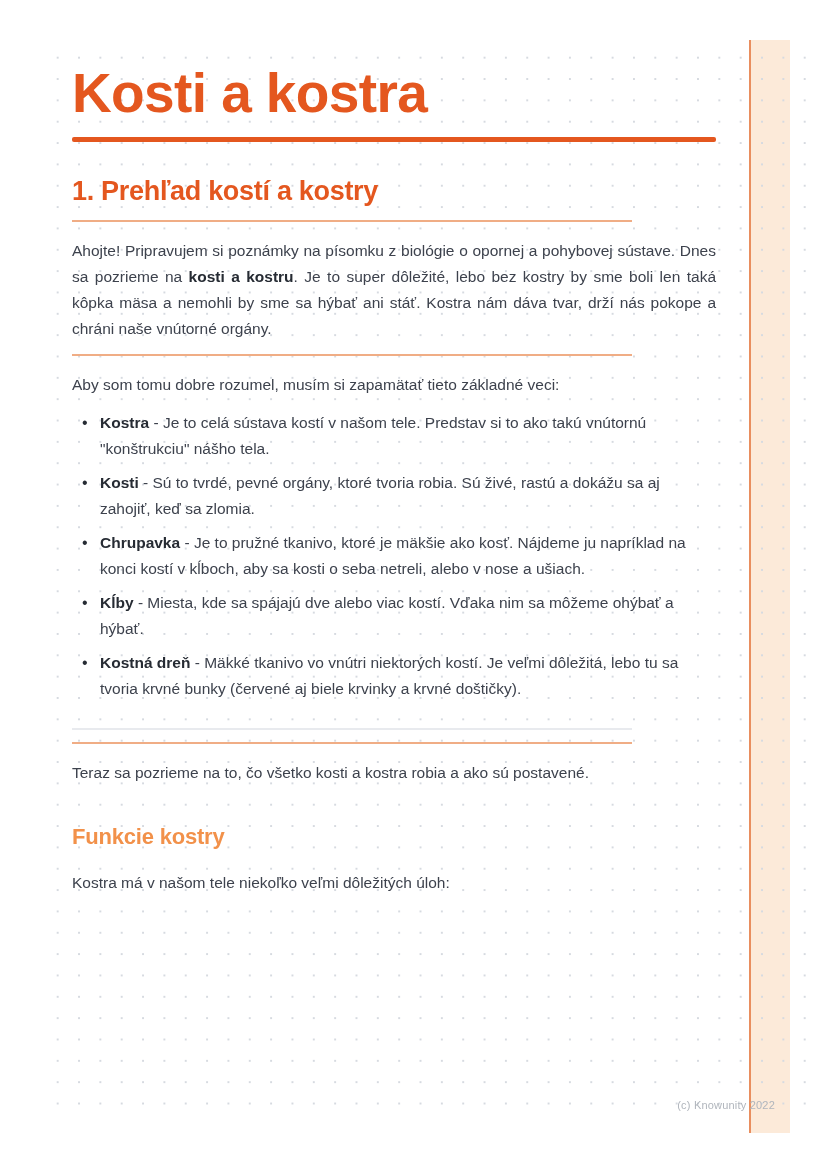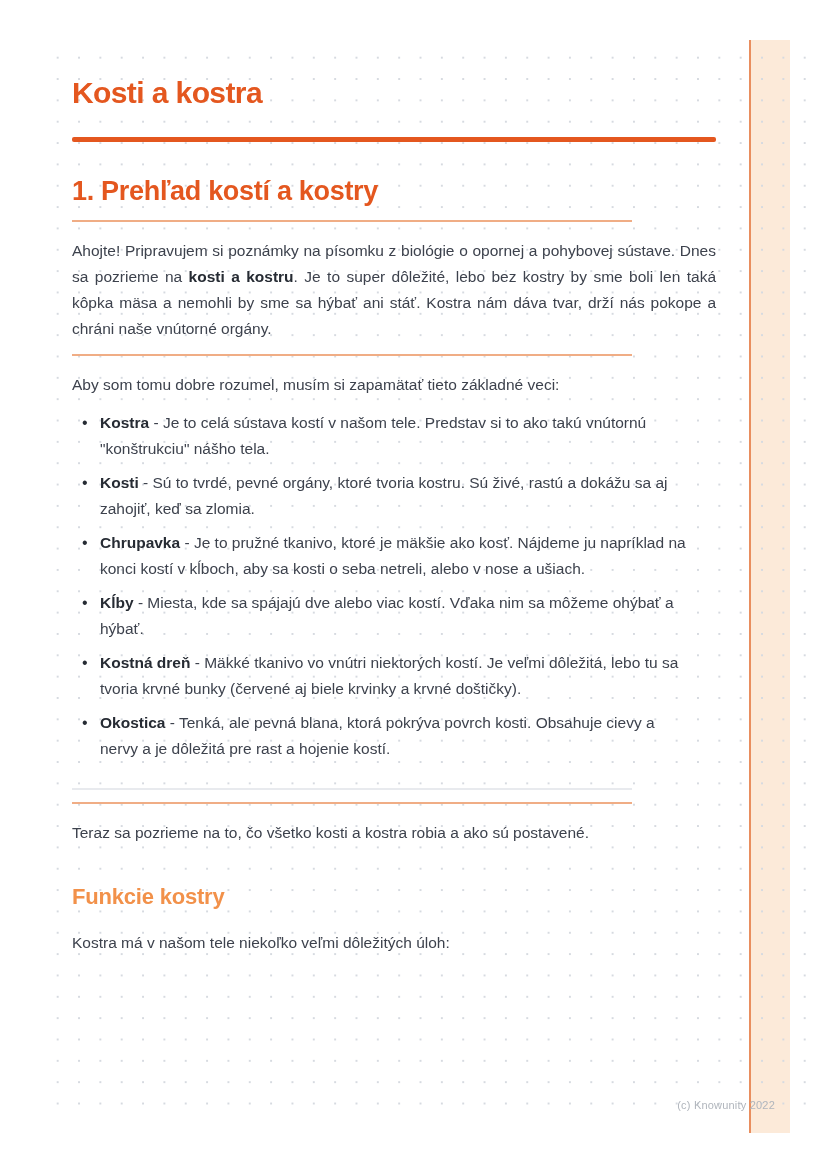--- a/index.html
+++ b/index.html
@@ -25,21 +25,21 @@
     background:var(--stripe-fill);border-left:2.5px solid var(--stripe-border);z-index:1;
   }
   .dots{
     position:absolute;left:40px;top:40px;width:772px;height:1083px;z-index:2;pointer-events:none;
     background-image:radial-gradient(circle,var(--dots) 1.1px,transparent 1.25px);
     background-size:21.35px 21.35px;background-position:7px 7px;
   }
   .content{position:absolute;left:72px;top:0;width:644px;z-index:3;}
   .content section{margin:0;padding:0;}
   h1{
-    margin:70px 0 0;font-size:30px;line-height:46px;font-weight:800;
+    margin:70px 0 0;font-size:55px;line-height:46px;font-weight:800;
     color:var(--accent);letter-spacing:-0.6px;
   }
   .rule-thick{margin-top:21px;height:5px;background:var(--accent);border-radius:2px;width:644px;}
   h2{
     margin:33px 0 0;font-size:27px;line-height:33px;font-weight:800;
     color:var(--accent);letter-spacing:-0.3px;
   }
   .rule-thin{margin-top:12px;width:560px;height:2px;background:var(--accent-soft);}
   p.body{margin:16px 0 0;font-size:15.5px;line-height:26px;color:var(--text);}
   p.justify{text-align:justify;}
@@ -78,25 +78,24 @@
       <h2>1. Prehľad kostí a kostry</h2>
       <div class="rule-thin"></div>
       <p class="body justify"><span>Ahojte! Pripravujem si poznámky na písomku z biológie o opornej a pohybovej sústave. Dnes sa pozrieme na </span><b class="inline-bold">kosti a kostru</b><span>. Je to super dôležité, lebo bez kostry by sme boli len taká kôpka mäsa a nemohli by sme sa hýbať ani stáť. Kostra nám dáva tvar, drží nás pokope a chráni naše vnútorné orgány.</span></p>
     </section>
 
     <section>
       <div class="rule-thin"></div>
       <p class="body">Aby som tomu dobre rozumel, musím si zapamätať tieto základné veci:</p>
       <ul class="terms">
         <li><b class="term">Kostra</b><span> - Je to celá sústava kostí v našom tele. Predstav si to ako takú vnútornú "konštrukciu" nášho tela.</span></li>
-        <li><b class="term">Kosti</b><span> - Sú to tvrdé, pevné orgány, ktoré tvoria kostru. Sú živé, rastú a dokážu sa aj zahojiť, keď sa zlomia.</span></li>
+        <li><b class="term">Kosti</b><span> - Sú to tvrdé, pevné orgány, ktoré tvoria robia. Sú živé, rastú a dokážu sa aj zahojiť, keď sa zlomia.</span></li>
         <li><b class="term">Chrupavka</b><span> - Je to pružné tkanivo, ktoré je mäkšie ako kosť. Nájdeme ju napríklad na konci kostí v kĺboch, aby sa kosti o seba netreli, alebo v nose a ušiach.</span></li>
         <li><b class="term">Kĺby</b><span> - Miesta, kde sa spájajú dve alebo viac kostí. Vďaka nim sa môžeme ohýbať a hýbať.</span></li>
         <li><b class="term">Kostná dreň</b><span> - Mäkké tkanivo vo vnútri niektorých kostí. Je veľmi dôležitá, lebo tu sa tvoria krvné bunky (červené aj biele krvinky a krvné doštičky).</span></li>
-        <li><b class="term">Okostica</b><span> - Tenká, ale pevná blana, ktorá pokrýva povrch kosti. Obsahuje cievy a nervy a je dôležitá pre rast a hojenie kostí.</span></li>
       </ul>
       <div class="divider"></div>
     </section>
 
     <section>
       <div class="rule-thin"></div>
       <p class="body">Teraz sa pozrieme na to, čo všetko kosti a kostra robia a ako sú postavené.</p>
       <h3>Funkcie kostry</h3>
       <p class="body last">Kostra má v našom tele niekoľko veľmi dôležitých úloh:</p>
     </section>

